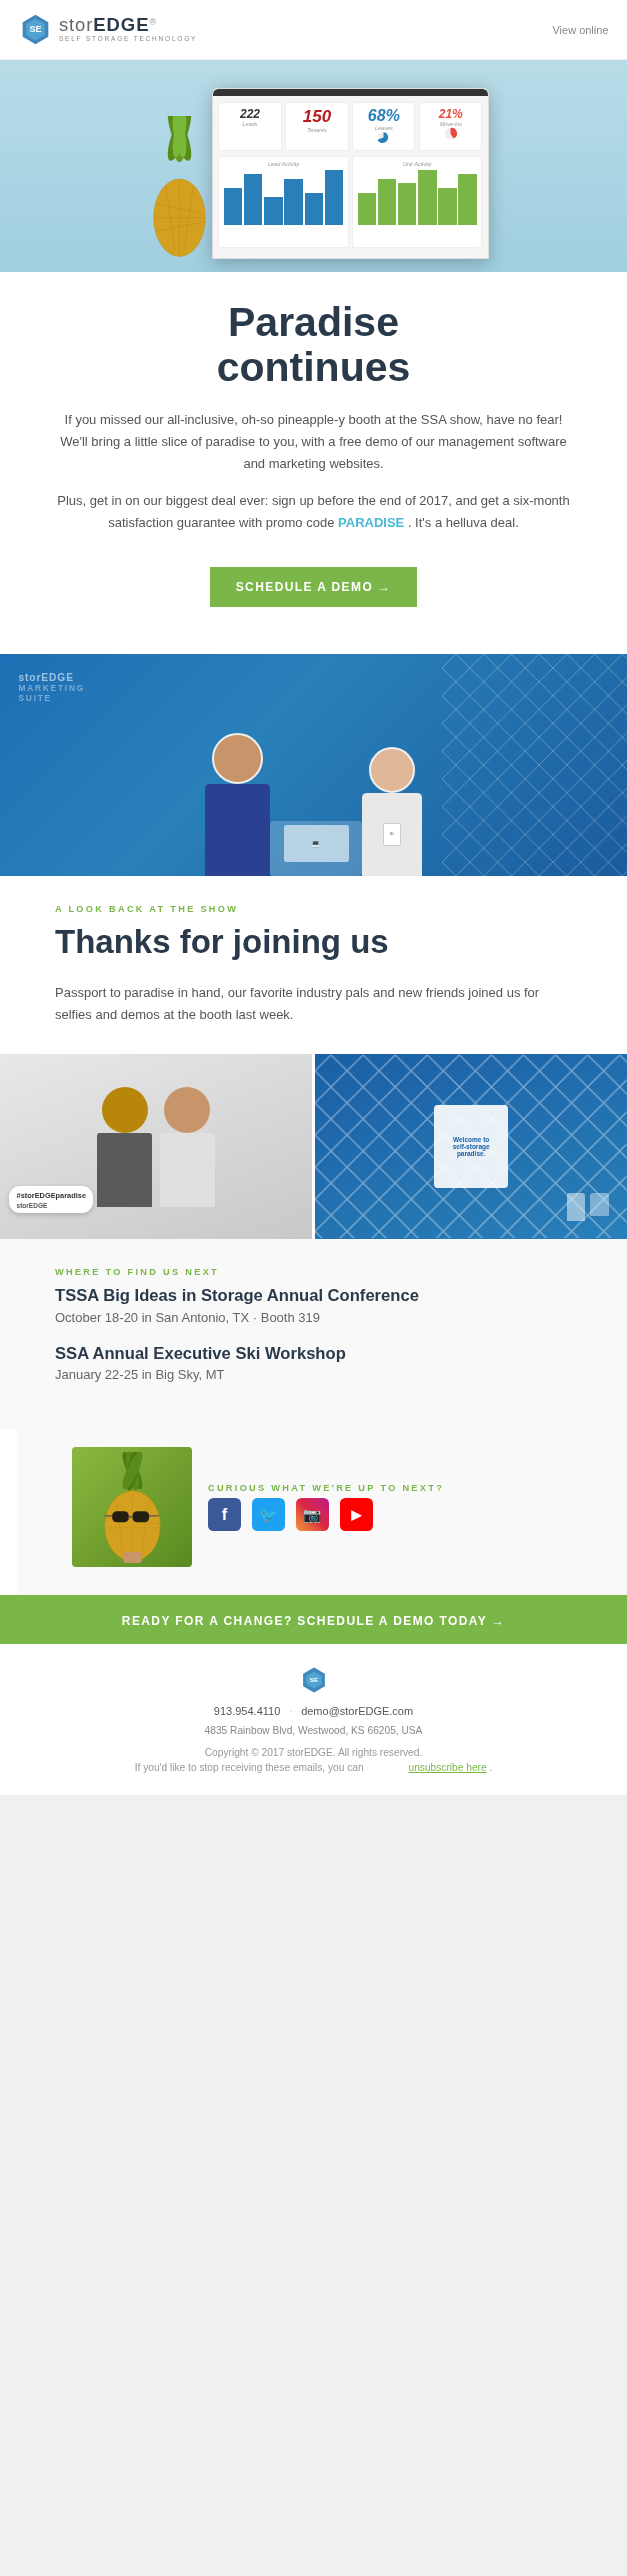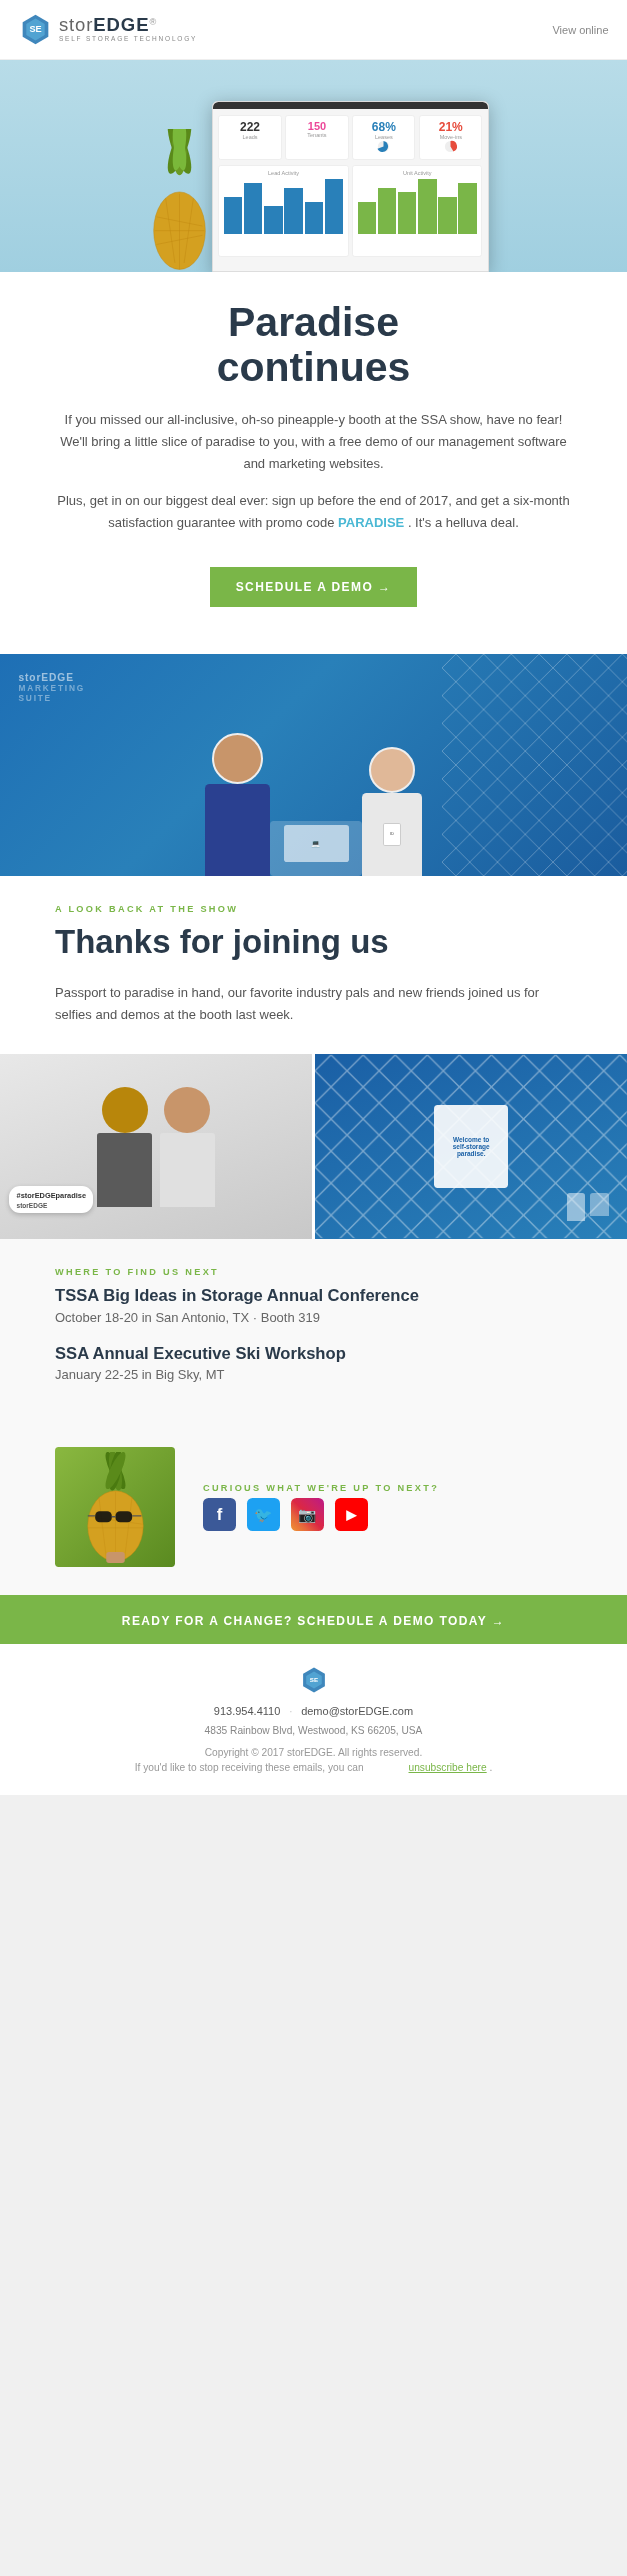--- a/index.html
+++ b/index.html
@@ -193,22 +193,23 @@
       font-size: 13px;
       color: #666;
       margin-bottom: 18.5px;
     }
 
     
     .social-section {
       background: #f9f9f9;
       padding: 18.5px 55px 28px;
       display: flex;
-      gap: 28px;
-      align-items: center;
+      gap: 16px;
+      align-items: center;
+      margin-left: 17px;
     }
     .pineapple-small {
       width: 120px;
       height: 120px;
       background: linear-gradient(135deg, #8ab840, #5a8a20);
       border-radius: 3.7px;
       flex-shrink: 0;
       display: flex;
       align-items: center;
       justify-content: center;
@@ -326,21 +327,21 @@
       <div class="logo-text">
         <div>
           <span style="font-size:18.5px;font-weight:300;color:#666;letter-spacing:0.9px;">stor</span><span style="font-size:18.5px;font-weight:900;color:#2a3a4a;letter-spacing:0.9px;">EDGE</span><span style="font-size:9.2px;color:#999;vertical-align:super;">®</span>
         </div>
         <div class="logo-tagline">SELF STORAGE TECHNOLOGY</div>
       </div>
     </div>
     <a class="view-online">View online</a>
   </div>
 
-  <div class="hero-image-section" style="height:212px; background:linear-gradient(to bottom, #b8dce8, #a0cfe0); display:flex; align-items:flex-end; justify-content:center; overflow:hidden; padding:0;">
+  <div class="hero-image-section" style="height:212px; background:linear-gradient(to bottom, #b8dce8, #a0cfe0); display:flex; align-items:flex-end; justify-content:center; overflow:hidden; padding:13px;font-style:italic;">
     <div style="width:100%; height:100%; position:relative; display:flex; align-items:flex-end; justify-content:center;">
 
       <svg width="83" height="148" viewBox="0 0 90 160" style="margin-right:-9.2px; z-index:2; margin-bottom:-4.6px;">
 
         <ellipse cx="45" cy="20" rx="8" ry="30" fill="#5a8a1a" transform="rotate(-20 45 20)"></ellipse>
         <ellipse cx="45" cy="20" rx="8" ry="30" fill="#6a9a25" transform="rotate(0 45 20)"></ellipse>
         <ellipse cx="45" cy="20" rx="8" ry="30" fill="#5a8a1a" transform="rotate(20 45 20)"></ellipse>
         <ellipse cx="45" cy="20" rx="6" ry="25" fill="#7ab83a" transform="rotate(-10 45 20)"></ellipse>
         <ellipse cx="45" cy="20" rx="6" ry="25" fill="#7ab83a" transform="rotate(10 45 20)"></ellipse>
 
@@ -358,25 +359,25 @@
       <div class="laptop-mock" style="width:277px; height:171px; background:#e8e8e8; border-radius:5.5px 5.5px 0 0; box-shadow:0 3.7px 18.5px rgba(0,0,0,0.25); overflow:hidden; position:relative; margin-bottom:0;">
         <div style="background:#333; height:7.4px; width:100%; border-radius:5.5px 5.5px 0 0;"></div>
         <div style="background:#f5f5f5; padding:5.5px; height:163px; overflow:hidden;">
 
           <div style="display:flex; gap:3.7px; margin-bottom:4.6px;">
             <div style="flex:1; background:#fff; border:0.9px solid #eee; border-radius:2.8px; padding:3.7px; text-align:center;">
               <div style="font-size:12px; font-weight:bold; color:#333;">222</div>
               <div style="font-size:5.5px; color:#999;">Leads</div>
             </div>
             <div style="flex:1; background:#fff; border:0.9px solid #eee; border-radius:2.8px; padding:3.7px; text-align:center;">
-              <div style="font-size:11px; font-weight:bold; color:#ec4899;">150</div>
+              <div style="font-size:17px; font-weight:bold; color:#b91c1c;">150</div>
               <div style="font-size:5.5px; color:#999;">Tenants</div>
             </div>
             <div style="flex:1; background:#fff; border:0.9px solid #eee; border-radius:2.8px; padding:3.7px; text-align:center;">
-              <div style="font-size:12px; font-weight:bold; color:#2980b9;">68%</div>
+              <div style="font-size:16px; font-weight:bold; color:#2980b9;">68%</div>
               <div style="font-size:5.5px; color:#999;">Leases</div>
               
               <svg width="13" height="13" viewBox="0 0 14 14">
                 <circle cx="7" cy="7" r="6" fill="#eee"></circle>
                 <path d="M7,7 L7,1 A6,6 0 1,1 0.5,9.5 Z" fill="#2980b9"></path>
               </svg>
             </div>
             <div style="flex:1; background:#fff; border:0.9px solid #eee; border-radius:2.8px; padding:3.7px; text-align:center;">
               <div style="font-size:12px; font-weight:bold; color:#e74c3c;">21%</div>
               <div style="font-size:5.5px; color:#999;">Move-ins</div>

